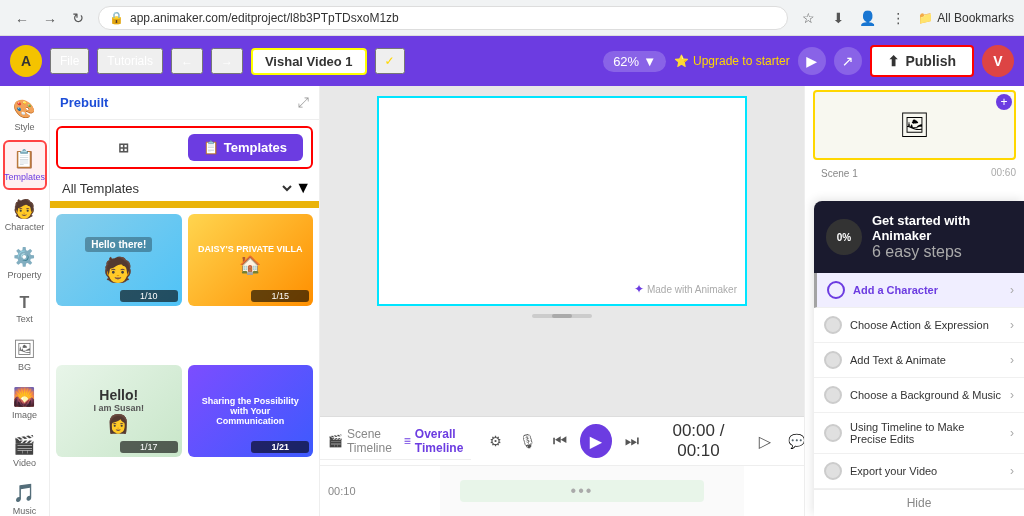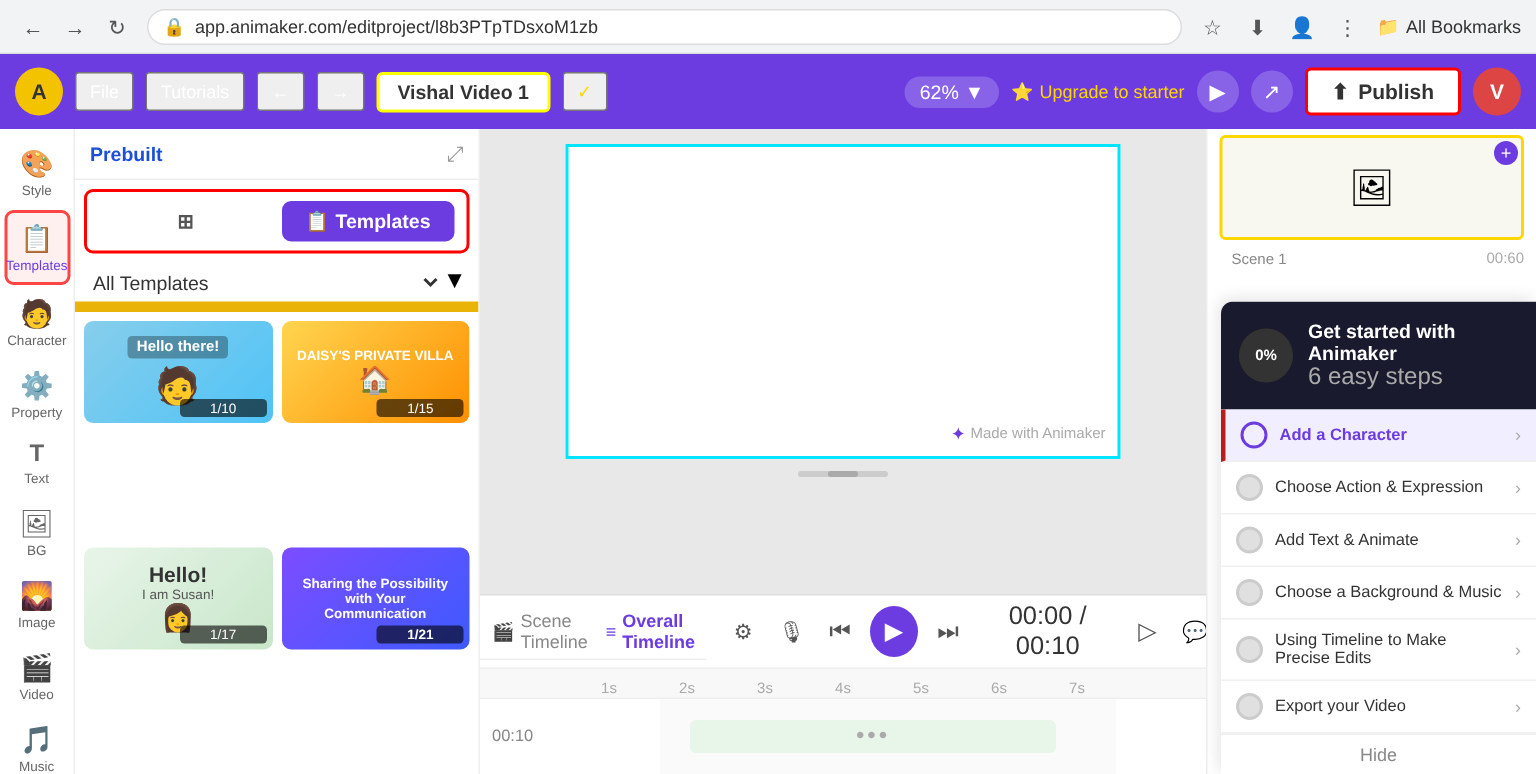--- a/index.html
+++ b/index.html
@@ -84,21 +84,21 @@
     }
     .tab-btn.active { background: #6c3ce1; color: white; }
     .tab-btn:not(.active) { color: #555; }
 
     
     .filter-row { display: flex; align-items: center; padding: 4px 8px; border-bottom: 7px solid #eab308; }
     .filter-select { flex: 1; border: none; background: none; font-size: 13px; color: #333; cursor: pointer; outline: none; }
 
     
     .template-grid { flex: 1; overflow-y: auto; padding: 6px; display: grid; grid-template-columns: 1fr 1fr; gap: 6px; }
-    .template-card { border-radius: 6px; overflow: hidden; position: relative; cursor: pointer; height: 68px; }
+    .template-card { border-radius: 6px; overflow: hidden; position: relative; cursor: pointer; height: 92px; }
     .template-badge { position: absolute; bottom: 4px; right: 4px; background: rgba(0,0,0,0.6); color: white; font-size: 9px; padding: 1px 20px; border-radius: 3px; }
     .t-card-1 { background: linear-gradient(135deg, #87CEEB 0%, #4fc3f7 100%); display: flex; align-items: center; justify-content: center; overflow: hidden; }
     .t-card-2 { background: linear-gradient(135deg, #ffd54f 0%, #ff8f00 100%); display: flex; align-items: center; justify-content: center; }
     .t-card-3 { background: linear-gradient(135deg, #e8f5e9 0%, #a5d6a7 100%); display: flex; align-items: center; justify-content: center; font-size: 10px; color: #333; padding: 4px; text-align: center; }
     .t-card-4 { background: linear-gradient(135deg, #6c3ce1 0%, #9c27b0 100%); display: flex; align-items: flex-end; justify-content: center; color: white; font-size: 11px; font-weight: bold; padding: 4px; text-align: center; }
 
     
     .canvas-area { flex: 1; background: #e8e8e8; display: flex; flex-direction: column; align-items: center; justify-content: flex-start; padding: 10px; position: relative; overflow: hidden; }
     .canvas-frame { border: 2px solid #00e5ff; background: white; width: 370px; height: 210px; display: flex; align-items: center; justify-content: center; position: relative; }
     .watermark { position: absolute; bottom: 8px; right: 8px; font-size: 10px; color: #aaa; display: flex; align-items: center; gap: 3px; }
@@ -285,21 +285,21 @@
         <div style="display:flex;flex-direction:column;align-items:center;justify-content:center;width:100%;height:100%;background:linear-gradient(135deg,#ffd54f,#ff8f00);">
           <div style="font-size:9px;color:white;font-weight:bold;">DAISY'S PRIVATE VILLA</div>
           <div style="font-size:18px;">🏠</div>
         </div>
         <span class="template-badge">1/15</span>
       </div>
 
       <div class="template-card t-card-3" style="position:relative;background:linear-gradient(135deg,#e8f5e9,#c8e6c9);">
         <div style="display:flex;flex-direction:column;align-items:center;justify-content:center;width:100%;height:100%;">
           <div style="font-size:14px;font-weight:bold;color:#333;">Hello!</div>
-          <div style="font-size:9px;color:#555;">I am Susan!</div>
+          <div style="font-size:9px;color:#555;font-weight:bold;">I am Susan!</div>
           <div style="font-size:18px;">👩</div>
         </div>
         <span class="template-badge">1/17</span>
       </div>
 
       <div class="template-card t-card-4" style="position:relative;background:linear-gradient(135deg,#7c4dff,#3d5afe);">
         <div style="display:flex;flex-direction:column;align-items:center;justify-content:center;width:100%;height:100%;padding:4px;">
           <div style="font-size:9px;color:white;text-align:center;">Sharing the Possibility with Your Communication</div>
         </div>
         <span class="template-badge">1/21</span>
@@ -345,29 +345,20 @@
           <div class="time-display">
             <span>00:00</span>
             <span> / </span>
             <span>00:10</span>
           </div>
           <div class="tl-ctrl-btn">▷</div>
           <div class="tl-icon-btn">💬</div>
         </div>
       </div>
 
-      <div class="timeline-ruler">
-        <span class="ruler-mark">1s</span>
-        <span class="ruler-mark">2s</span>
-        <span class="ruler-mark">3s</span>
-        <span class="ruler-mark">4s</span>
-        <span class="ruler-mark">5s</span>
-        <span class="ruler-mark">6s</span>
-        <span class="ruler-mark">7s</span>
-      </div>
 
       <div style="display:flex;align-items:center;position:relative;">
         <div style="width:60px;padding:0 8px;font-size:11px;color:#888;">00:10</div>
         <div class="timeline-track" style="flex:1;">
           <div class="track-bar">
             <span class="track-dots">•••</span>
           </div>
         </div>
       </div>
     </div>
@@ -389,21 +380,21 @@
       <div class="gs-header">
         <div class="gs-progress">
           <span>0%</span>
         </div>
         <div>
           <div class="gs-title">Get started with Animaker</div>
           <div class="gs-subtitle">6 easy steps</div>
         </div>
       </div>
       <div class="gs-items">
-        <div class="gs-item gs-item-active" style="border-left:3px solid #b91c1c;">
+        <div class="gs-item gs-item-active" style="border-left:3px solid #a3a3a3;">
           <div class="gs-check" style="border-color:#6c3ce1;"></div>
           <span class="gs-item-text">Add a Character</span>
           <span class="gs-item-arrow">›</span>
         </div>
         <div class="gs-item">
           <div class="gs-check done"></div>
           <span class="gs-item-text">Choose Action &amp; Expression</span>
           <span class="gs-item-arrow">›</span>
         </div>
         <div class="gs-item">

